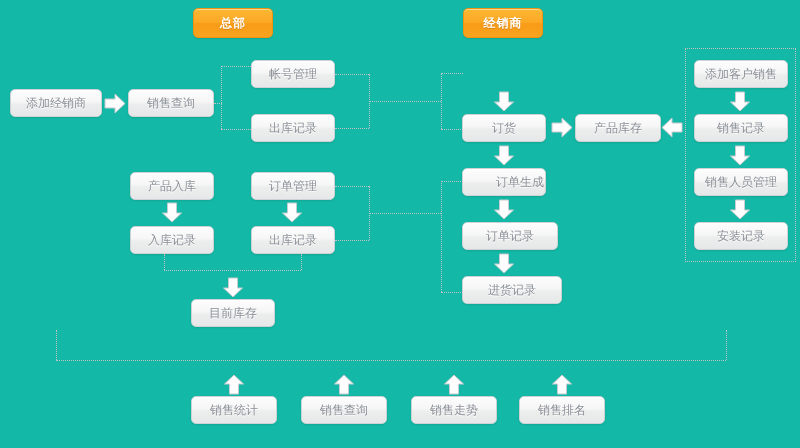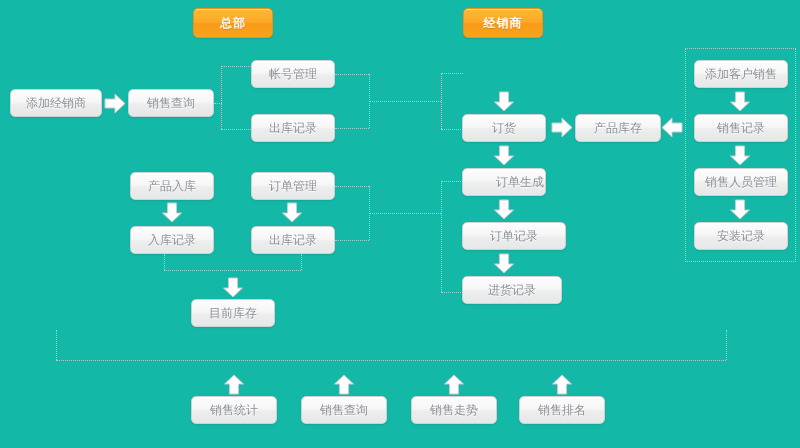--- a/index.html
+++ b/index.html
@@ -195,21 +195,21 @@
   <div class="node" style="left:251px;top:114px;width:84px;">出库记录</div>
 
   <div class="node" style="left:130px;top:172px;width:84px;text-align:right;">产品入库</div>
   <div class="node" style="left:130px;top:226px;width:84px;">入库记录</div>
   <div class="node" style="left:251px;top:172px;width:84px;">订单管理</div>
   <div class="node" style="left:251px;top:226px;width:84px;">出库记录</div>
   <div class="node" style="left:191px;top:299px;width:84px;">目前库存</div>
 
   <div class="node" style="left:462px;top:114px;width:84px;">订货</div>
   <div class="node" style="left:462px;top:168px;width:84px;padding-left:32px;">订单生成</div>
-  <div class="node" style="left:462px;top:222px;width:104px;font-family:Liberation Serif, serif;">订单记录</div>
+  <div class="node" style="left:462px;top:222px;width:96px;font-family:Liberation Serif, serif;">订单记录</div>
   <div class="node" style="left:462px;top:276px;width:100px;">进货记录</div>
   <div class="node" style="left:575px;top:114px;width:86px;">产品库存</div>
 
   <div class="node" style="left:694px;top:60px;width:94px;">添加客户销售</div>
   <div class="node" style="left:694px;top:114px;width:94px;">销售记录</div>
   <div class="node" style="left:694px;top:168px;width:94px;">销售人员管理</div>
   <div class="node" style="left:694px;top:222px;width:94px;">安装记录</div>
 
   <div class="node" style="left:191px;top:396px;width:86px;">销售统计</div>
   <div class="node" style="left:301px;top:396px;width:86px;">销售查询</div>

